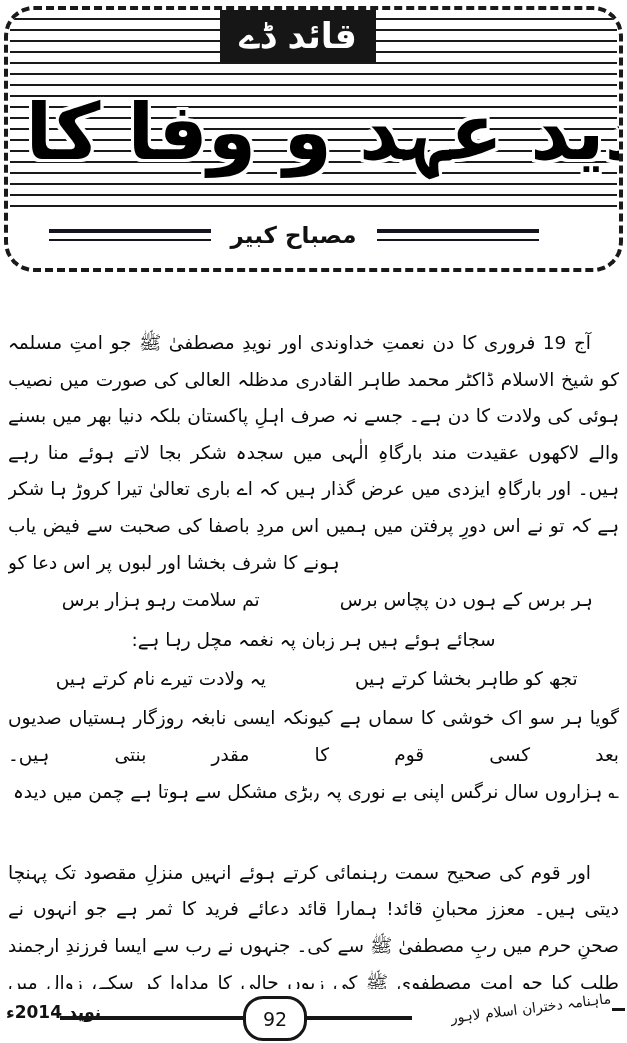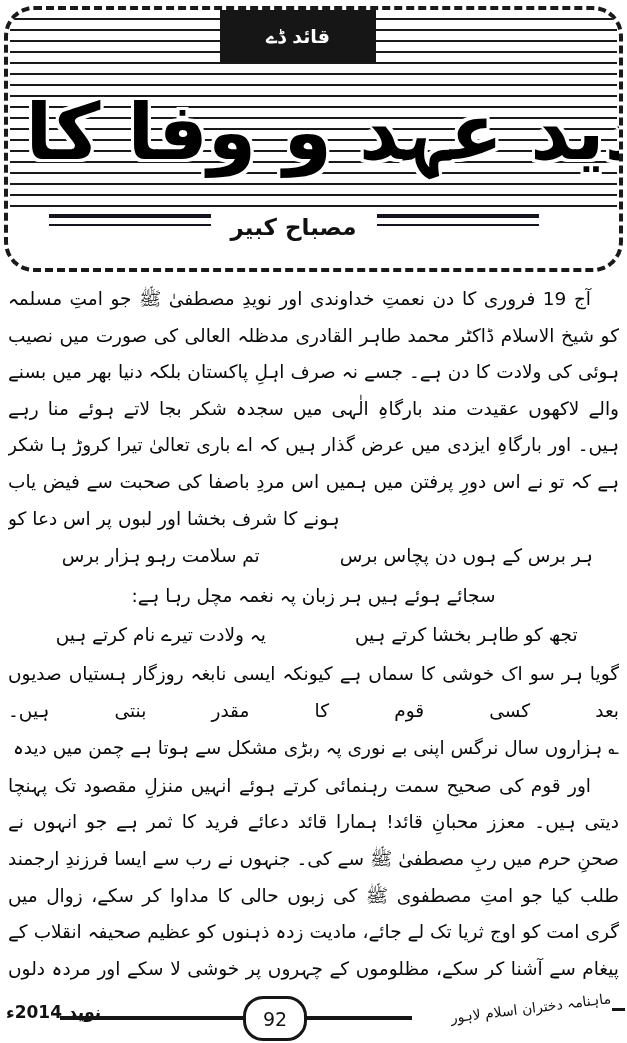--- a/index.html
+++ b/index.html
@@ -13,43 +13,43 @@
     position:absolute;top:6px;left:4px;right:4px;height:258px;
     border:4px dashed #1a1a1a;border-radius:30px;overflow:hidden;background:#fff;
   }
   .rules-bg{
     position:absolute;top:8px;left:2px;right:2px;height:192px;
     background:repeating-linear-gradient(to bottom,#1a1a1a 0px,#1a1a1a 2.2px,transparent 2.2px,transparent 11px);
   }
   .kicker{
     position:absolute;top:0;left:212px;width:156px;height:52px;
     background:#161616;color:#fff;display:flex;align-items:center;justify-content:center;
-    font-size:19px;font-weight:bold;direction:rtl;z-index:3;
+    font-size:35px;font-weight:bold;direction:rtl;z-index:3;
   }
   .main-title{
     position:absolute;top:42px;left:0;right:0;height:160px;z-index:2;
     display:flex;align-items:center;justify-content:center;
     font-size:78px;font-weight:bold;direction:rtl;white-space:nowrap;color:#000;
     text-shadow:3px 0 0 #fff,-3px 0 0 #fff,0 3px 0 #fff,0 -3px 0 #fff,
                 3px 3px 0 #fff,-3px -3px 0 #fff,3px -3px 0 #fff,-3px 3px 0 #fff;
   }
   .author-row{
     position:absolute;bottom:12px;left:0;right:40px;height:42px;z-index:2;
-    display:flex;align-items:flex-start;justify-content:center;gap:20px;direction:rtl;
+    display:flex;align-items:center;justify-content:center;gap:20px;direction:rtl;
   }
   .author-rule{width:162px;height:6px;border-top:4px solid #15151f;border-bottom:2px solid #15151f;}
   .author-name{font-size:23px;font-weight:bold;direction:rtl;white-space:nowrap;}
   
   .article{
     position:absolute;top:281px;left:8px;right:8px;bottom:54px;
     direction:rtl;text-align:justify;font-size:18.5px;line-height:36.6px;
     color:#0a0a0a;overflow:hidden;
   }
   .para{margin:0;}
-  .indent{text-indent:28px;}
+  .indent{text-indent:28px;margin-top:44px;}
   .last-left{text-align-last:left;}
   .stretch{text-align-last:justify;}
   .center-line{margin:3px;text-align:center;}
   .couplet{display:flex;direction:rtl;margin:1px 0;}
   .couplet .hemi{flex:1;text-align:center;white-space:nowrap;overflow:hidden;}
   
   .footer{position:absolute;left:0;right:0;bottom:0;height:48px;}
   .f-date{position:absolute;left:6px;top:7px;font-size:17px;font-weight:bold;direction:rtl;white-space:nowrap;}
   .f-line-left{position:absolute;left:60px;top:21px;width:184px;height:3.5px;background:#161616;}
   .f-pill{

